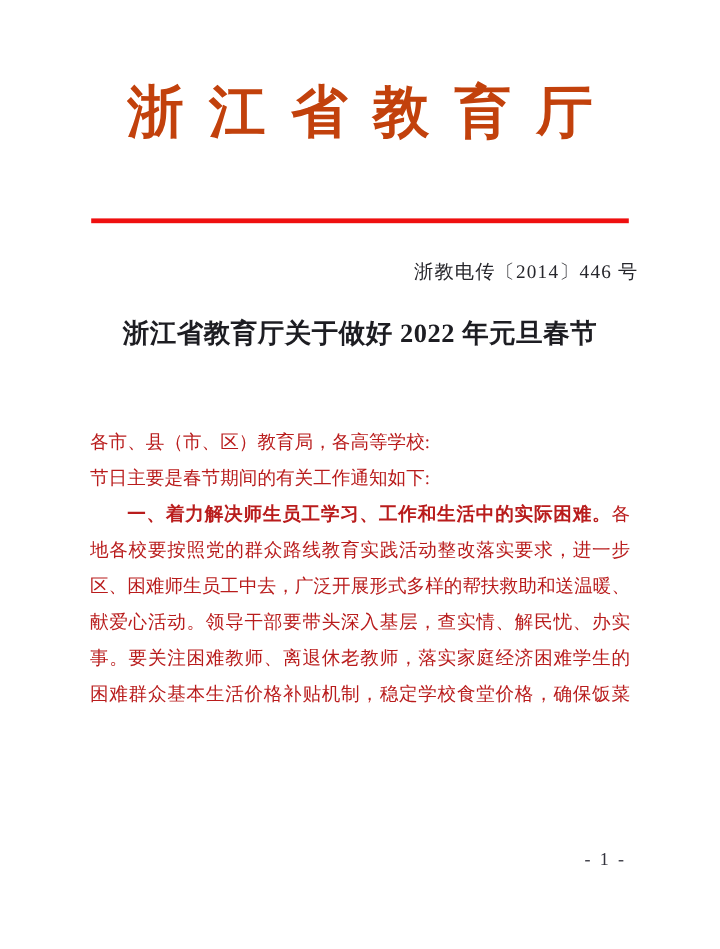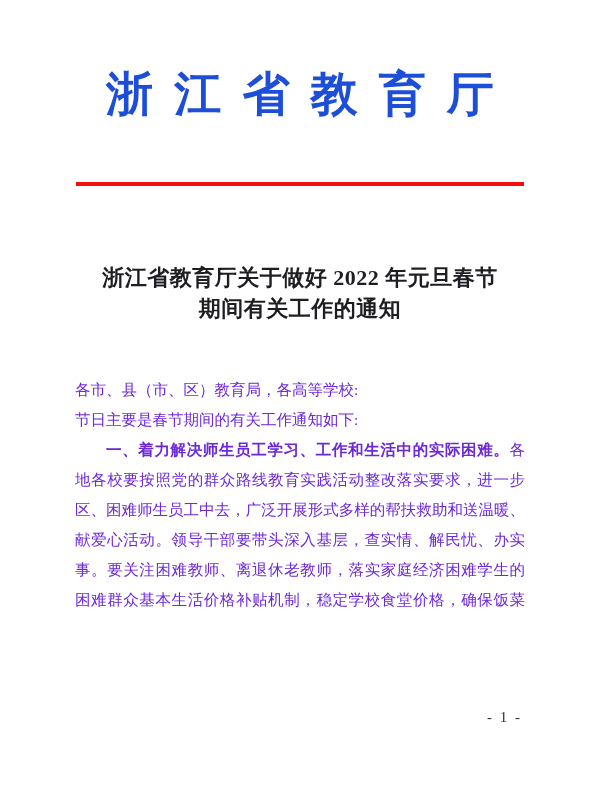--- a/index.html
+++ b/index.html
@@ -19,21 +19,21 @@
   
   .agency-header {
     position: absolute;
     top: 62px;
     left: 0;
     right: 0;
     text-align: center;
     font-size: 47px;
     line-height: 64px;
     font-weight: 700;
-    color: #1d4ed8;
+    color: #c2410c;
     letter-spacing: 0.45em;
     padding-left: 0.45em; 
     white-space: nowrap;
   }
   
   .red-line {
     position: absolute;
     top: 182px;
     left: 76px;
     width: 448px;
@@ -63,25 +63,25 @@
     font-size: 22px;
     line-height: 31px;
     font-weight: 700;
     color: #1d1d22;
     letter-spacing: 0.5px;
     white-space: nowrap;
   }
   
   .body-text {
     position: absolute;
-    top: 375px;
+    top: 354px;
     left: 75px;
     width: 450px;
     font-size: 15.5px;
-    color: #6d28d9;
+    color: #b91c1c;
   }
   .line {
     height: 30px;
     line-height: 30px;
     white-space: nowrap;
   }
   .line.justify {
     white-space: normal;
     text-align: justify;
     text-align-last: justify;
@@ -108,24 +108,24 @@
 </style>
 </head>
 <body>
 
 <div class="page">
 
   <div class="agency-header">浙江省教育厅</div>
 
   <div class="red-line"></div>
 
+  <div class="doc-number">浙教电传〔2014〕446 号</div>
 
   <div class="doc-title">
     <div>浙江省教育厅关于做好 2022 年元旦春节</div>
-    <div>期间有关工作的通知</div>
   </div>
 
   <div class="body-text">
     <div class="line">各市、县（市、区）教育局，各高等学校:</div>
     <div class="line">节日主要是春节期间的有关工作通知如下:</div>
     <div class="line justify indent">
       <span class="section-heading-bold">一、着力解决师生员工学习、工作和生活中的实际困难。</span><span>各</span>
     </div>
     <div class="line justify">地各校要按照党的群众路线教育实践活动整改落实要求，进一步</div>
     <div class="line justify">区、困难师生员工中去，广泛开展形式多样的帮扶救助和送温暖、</div>

